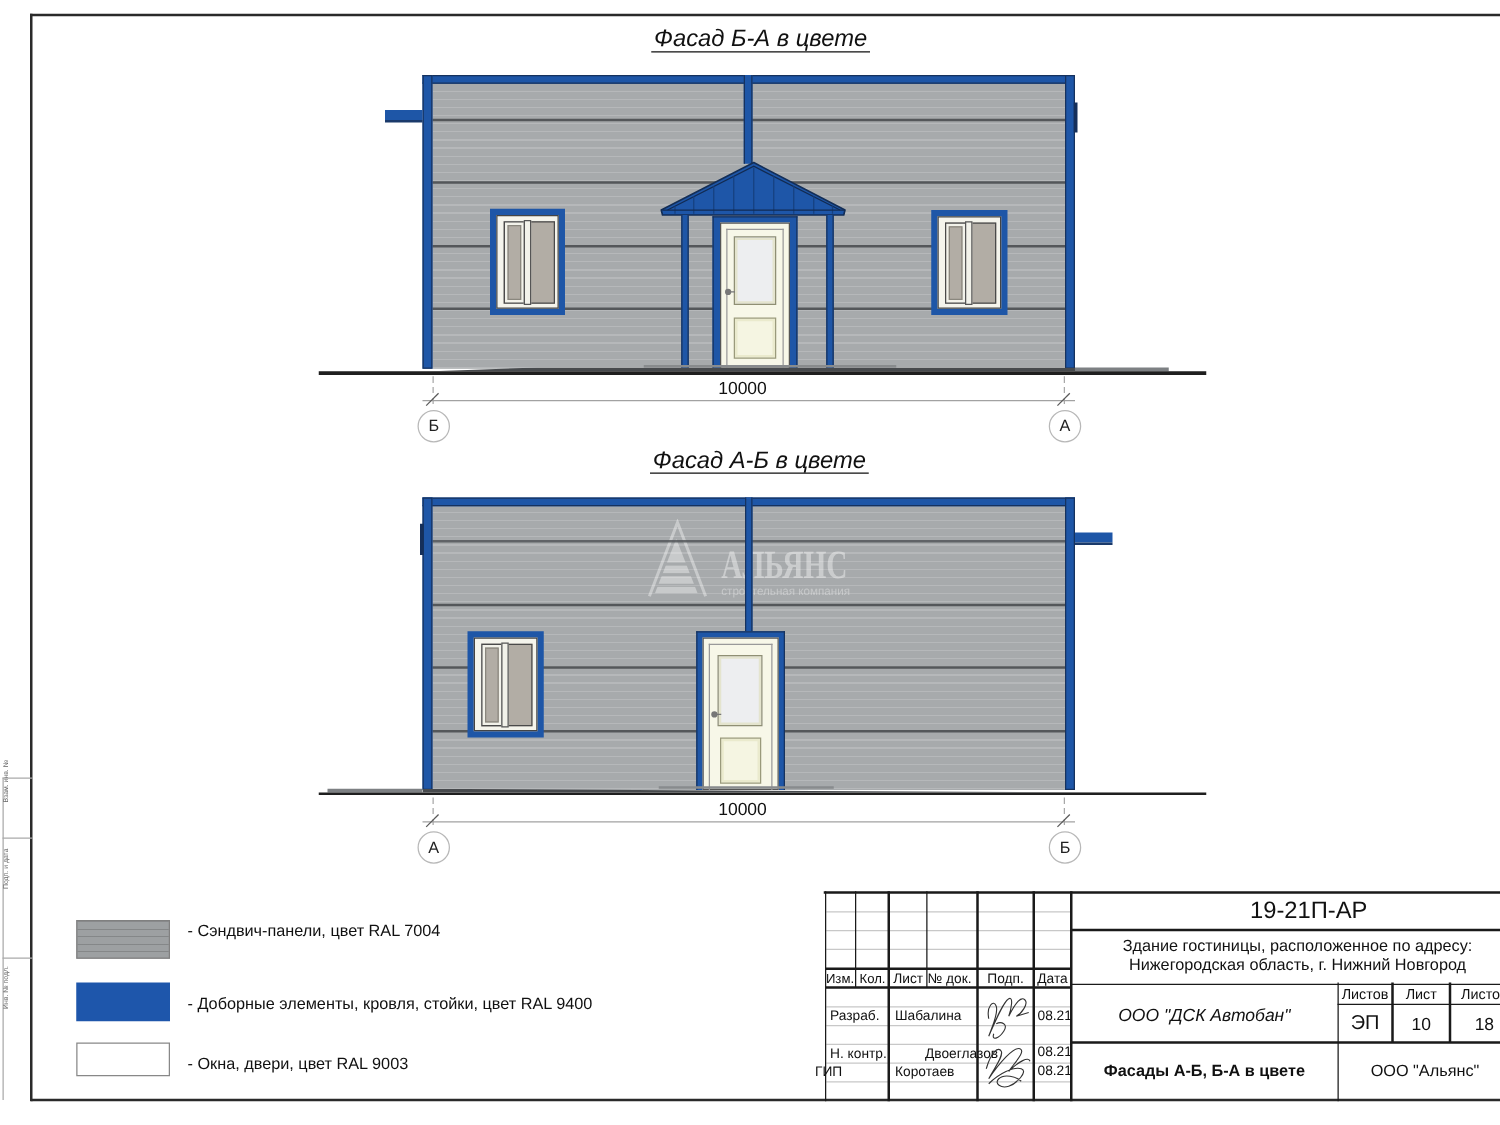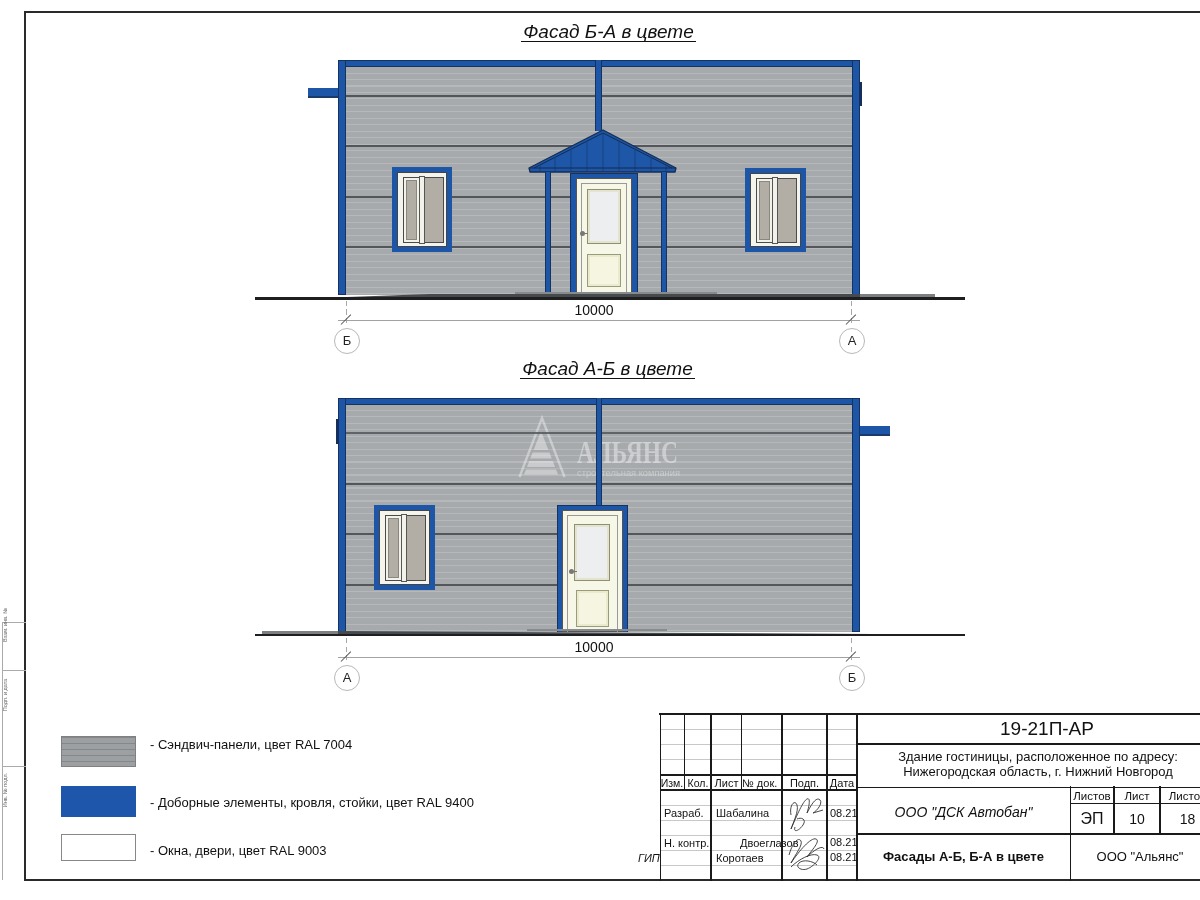--- a/index.html
+++ b/index.html
@@ -219,21 +219,21 @@
 <div class="abs ttxt" style="left:742px;top:777px;width:40px;text-align:left;font-size:11px;">№ док.</div>
 <div class="abs ttxt" style="left:782px;top:777px;width:45px;text-align:center;font-size:11px;">Подп.</div>
 <div class="abs ttxt" style="left:827px;top:777px;width:30px;text-align:center;font-size:11px;">Дата</div>
 
 <div class="abs ttxt" style="left:664px;top:807px;font-size:11px;">Разраб.</div>
 <div class="abs ttxt" style="left:716px;top:807px;font-size:11px;">Шабалина</div>
 <div class="abs ttxt" style="left:830px;top:807px;font-size:11px;">08.21</div>
 <div class="abs ttxt" style="left:664px;top:837px;font-size:11px;">Н. контр.</div>
 <div class="abs ttxt" style="left:740px;top:837px;font-size:11px;">Двоеглазов</div>
 <div class="abs ttxt" style="left:830px;top:836px;font-size:11px;">08.21</div>
-<div class="abs ttxt" style="left:638px;top:852px;font-size:11px;font-style:italic;">ГИП</div>
+<div class="abs ttxt" style="left:652px;top:852px;font-size:11px;">ГИП</div>
 <div class="abs ttxt" style="left:716px;top:852px;font-size:11px;">Коротаев</div>
 <div class="abs ttxt" style="left:830px;top:851px;font-size:11px;">08.21</div>
 
 <svg class="abs" style="left:783px;top:793px;" width="44" height="88" viewBox="0 0 44 88">
   <g fill="none" stroke="#333" stroke-width="0.9">
     <path d="M8,22 C6,12 12,6 14,12 C16,18 10,30 8,36 C14,22 20,8 24,6 C28,4 26,14 24,20 C30,8 34,4 37,7 C40,10 34,18 30,20 L40,17 M14,26 C18,24 24,26 20,32 C16,38 10,40 12,34"></path>
     <path d="M6,62 C10,48 16,44 18,48 C20,52 12,62 8,70 C16,58 28,44 33,46 C38,48 28,58 24,64 C32,56 40,52 41,56 M8,74 C16,66 28,60 34,62 C40,64 30,74 24,76 C18,78 12,74 16,70 C20,66 30,68 34,72"></path>
   </g>
 </svg>
 

